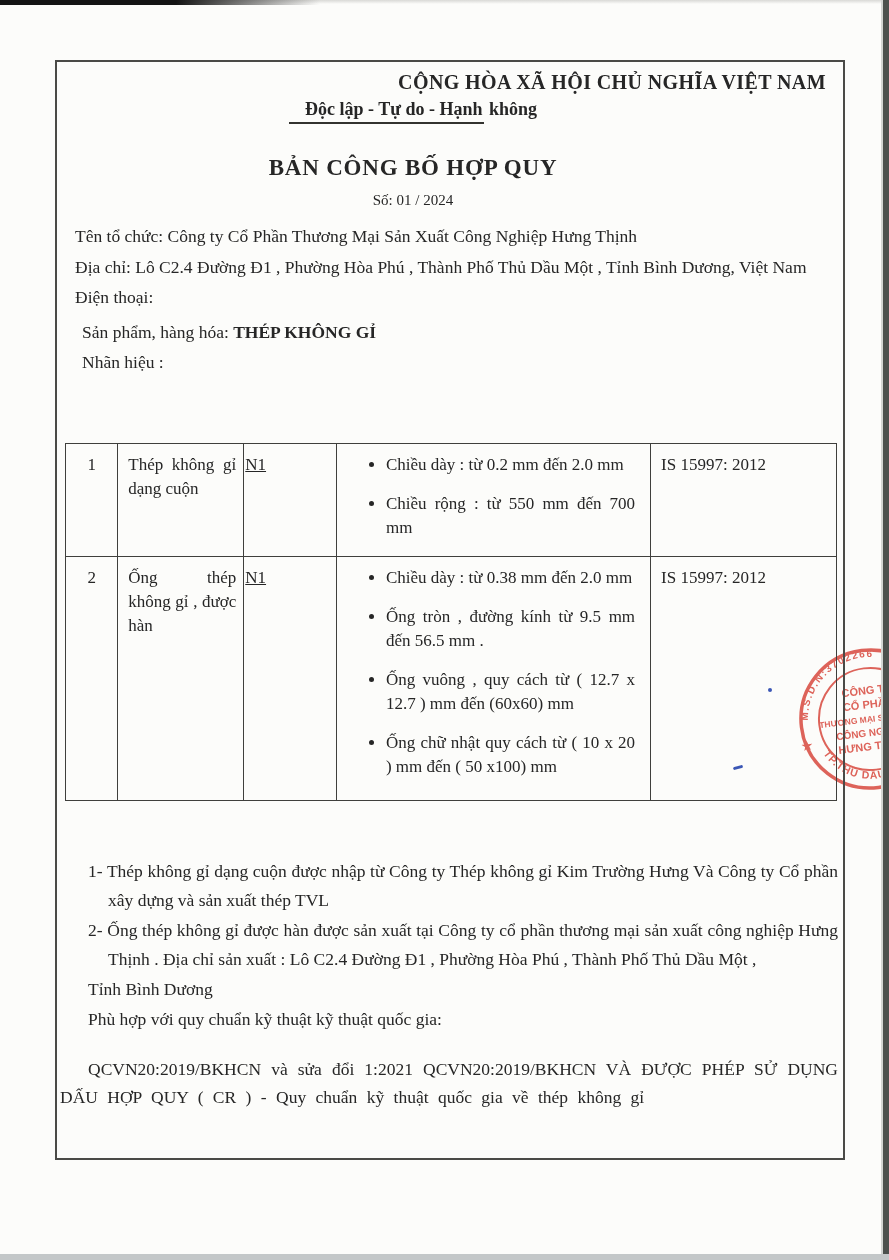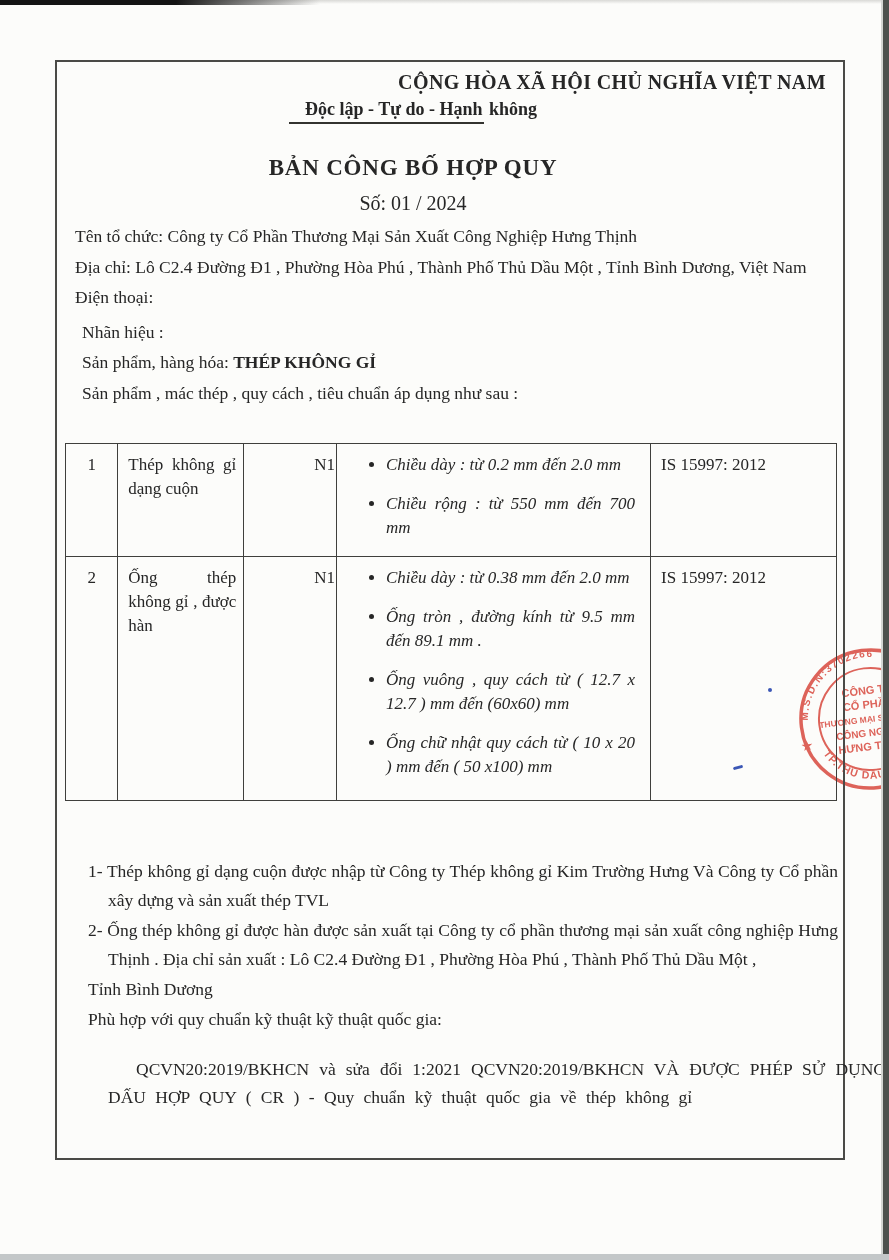--- a/index.html
+++ b/index.html
@@ -20,53 +20,53 @@
 
   .page-border{position:absolute;left:55px;top:60px;width:786px;height:1096px;
     border:2px solid #4a4a47;z-index:5;pointer-events:none;}
 
   
   .doc-header{position:absolute;top:71px;left:0;width:826px;text-align:center;z-index:6;}
   .nat-title{font-size:20px;font-weight:bold;letter-spacing:.4px;text-align:right;}
   .motto{font-size:18px;font-weight:bold;margin-top:5px;}
   .motto .u{display:inline-block;border-bottom:2px solid #33332f;padding:0 2px 2px 16px;}
   .doc-title{font-size:23px;font-weight:bold;letter-spacing:.8px;margin-top:31px;}
-  .doc-number{font-size:20px;margin-top:11px;}
+  .doc-number{font-size:15px;margin-top:11px;}
 
   
   .info{position:absolute;left:75px;top:221px;width:758px;font-size:17.5px;line-height:30.5px;z-index:6;}
   .info .sub{margin-left:7px;margin-top:4px;}
   .bold{font-weight:bold;}
 
   
   table.spec{position:absolute;left:65px;top:443px;width:772px;border-collapse:collapse;
     z-index:6;font-size:17px;line-height:24px;background:transparent;}
   table.spec th,table.spec td{border:1.5px solid #3f3f3c;vertical-align:top;font-weight:normal;}
   table.spec th{height:36px;vertical-align:middle;text-align:left;padding:2px 6px 2px 10px;}
   th.c-stt,td.c-stt{width:53px;text-align:center;}
   th.c-sp,td.c-sp{width:114px;}
   th.c-mac,td.c-mac{width:96px;}
   th.c-qc,td.c-qc{width:329px;}
   th.c-tc,td.c-tc{width:180px;}
   td{padding-top:9px;}
   td.c-sp{padding:9px 7px 0 10px;text-align:justify;}
-  td.c-mac{text-align:right;}
+  td.c-mac{text-align:left;text-decoration:underline;}
   td.c-tc{padding:9px 6px 0 10px;}
   tr.r1 td{height:93px;}
   tr.r2 td{height:233px;}
   td.c-qc ul{margin:0;padding:0 14px 0 48px;}
-  td.c-qc li{margin-bottom:15px;text-align:justify;font-style:italic;}
+  td.c-qc li{margin-bottom:15px;text-align:justify;}
 
   
   .notes{position:absolute;left:88px;top:857px;width:750px;font-size:17.5px;line-height:28.5px;z-index:6;}
   .note-item{padding-left:20px;text-indent:-20px;text-align:justify;margin-bottom:2px;}
   .plain-line{margin-top:1px;}
 
   .final-para{position:absolute;left:60px;top:1056px;width:778px;font-size:17.5px;line-height:27.5px;
-    text-align:justify;text-indent:28px;word-spacing:5px;z-index:6;margin-left:48px;}
+    text-align:justify;text-indent:28px;word-spacing:5px;z-index:6;}
 
   
   .stamp{position:absolute;left:790px;top:641px;width:160px;height:160px;z-index:4;opacity:.88;}
 </style>
 </head>
 <body>
 
 <div class="scan-top-soft"></div>
 <div class="scan-top-bar"></div>
 <div class="scan-right-line"></div>
@@ -82,23 +82,22 @@
   <div class="motto"><span class="u">Độc lập - Tự do - Hạnh</span><span> không</span></div>
   <div class="doc-title">BẢN CÔNG BỐ HỢP QUY</div>
   <div class="doc-number">Số: 01 / 2024</div>
 </div>
 
 <div class="info">
   <div>Tên tổ chức: Công ty Cổ Phần Thương Mại Sản Xuất Công Nghiệp Hưng Thịnh</div>
   <div>Địa chỉ: Lô C2.4 Đường Đ1 , Phường Hòa Phú , Thành Phố Thủ Dầu Một , Tỉnh Bình Dương, Việt Nam</div>
   <div>Điện thoại:</div>
   <div class="sub">
+    <div><span>Sản phẩm, hàng hóa: </span><span class="bold">THÉP KHÔNG GỈ</span></div>
     <div>Nhãn hiệu :</div>
-    <div><span>Sản phẩm, hàng hóa: </span><span class="bold">THÉP KHÔNG GỈ</span></div>
-    <div>Sản phẩm , mác thép , quy cách , tiêu chuẩn áp dụng như sau :</div>
   </div>
 </div>
 
 <table class="spec">
   <tbody>
   <tr class="r1">
     <td class="c-stt">1</td>
     <td class="c-sp">Thép không gỉ dạng cuộn</td>
     <td class="c-mac">N1</td>
     <td class="c-qc">
@@ -109,21 +108,21 @@
     </td>
     <td class="c-tc">IS 15997: 2012</td>
   </tr>
   <tr class="r2">
     <td class="c-stt">2</td>
     <td class="c-sp">Ống thép không gỉ , được hàn</td>
     <td class="c-mac">N1</td>
     <td class="c-qc">
       <ul>
         <li>Chiều dày : từ 0.38 mm đến 2.0 mm</li>
-        <li>Ống tròn , đường kính từ 9.5 mm đến 89.1 mm .</li>
+        <li>Ống tròn , đường kính từ 9.5 mm đến 56.5 mm .</li>
         <li>Ống vuông , quy cách từ ( 12.7 x 12.7 ) mm đến (60x60) mm</li>
         <li>Ống chữ nhật quy cách từ ( 10 x 20 ) mm đến ( 50 x100) mm</li>
       </ul>
     </td>
     <td class="c-tc">IS 15997: 2012</td>
   </tr>
 </tbody>
   </table>
 
 <div class="notes">

